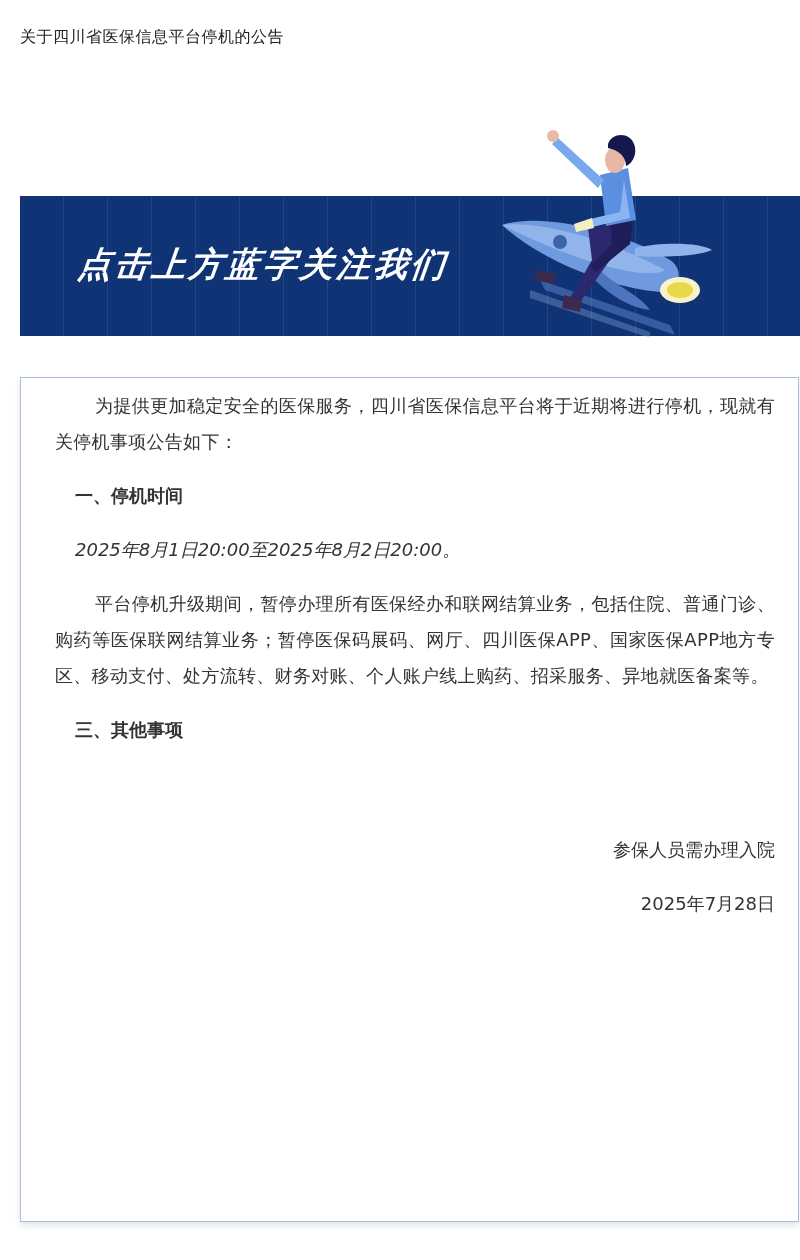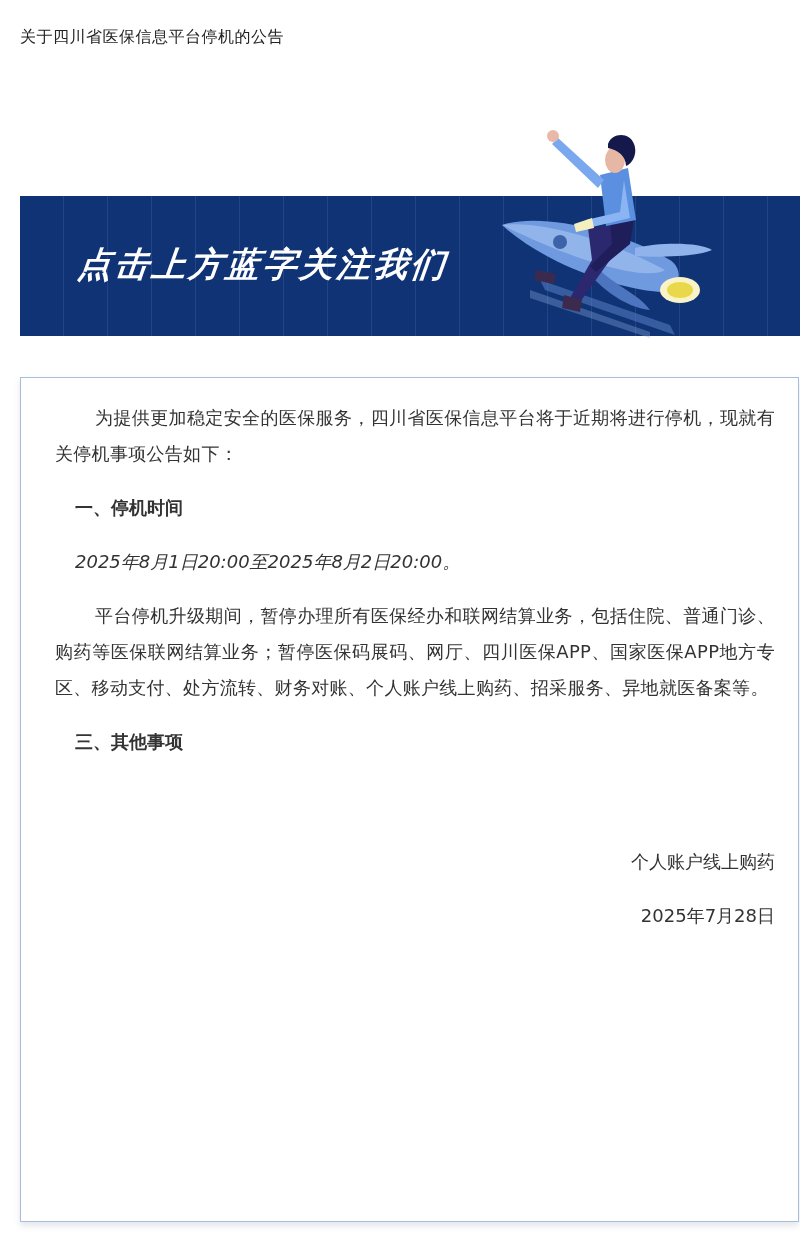--- a/index.html
+++ b/index.html
@@ -104,21 +104,21 @@
       top: 377px;
       width: 779px;
       height: 845px;
       border: 1px solid #a6bedb;
       background: #ffffff;
       box-shadow: 0 4px 6px rgba(150,160,180,0.25);
     }
     .content {
       position: absolute;
       left: 34px;
-      top: 22px;
+      top: 10px;
       width: 720px;
       font-size: 18px;
       line-height: 36px;
       color: #333333;
     }
     .para {
       text-indent: 40px;
       text-align: justify;
       letter-spacing: 0.3px;
     }
@@ -192,18 +192,18 @@
     <div class="content">
       <p class="para">为提供更加稳定安全的医保服务，四川省医保信息平台将于近期将进行停机，现就有关停机事项公告如下：</p>
 
       <p class="heading">一、停机时间</p>
       <p class="plain">2025年8月1日20:00至2025年8月2日20:00。</p>
 
       <p class="para mt18">平台停机升级期间，暂停办理所有医保经办和联网结算业务，包括住院、普通门诊、购药等医保联网结算业务；暂停医保码展码、网厅、四川医保APP、国家医保APP地方专区、移动支付、处方流转、财务对账、个人账户线上购药、招采服务、异地就医备案等。</p>
 
       <p class="heading">三、其他事项</p>
 
-      <p class="sign sign-org">个人账户线上购药</p>
+      <p class="sign sign-org">参保人员需办理入院</p>
       <p class="sign sign-date">2025年7月28日</p>
     </div>
   </div>
 
 </div>
 
 </body></html>

